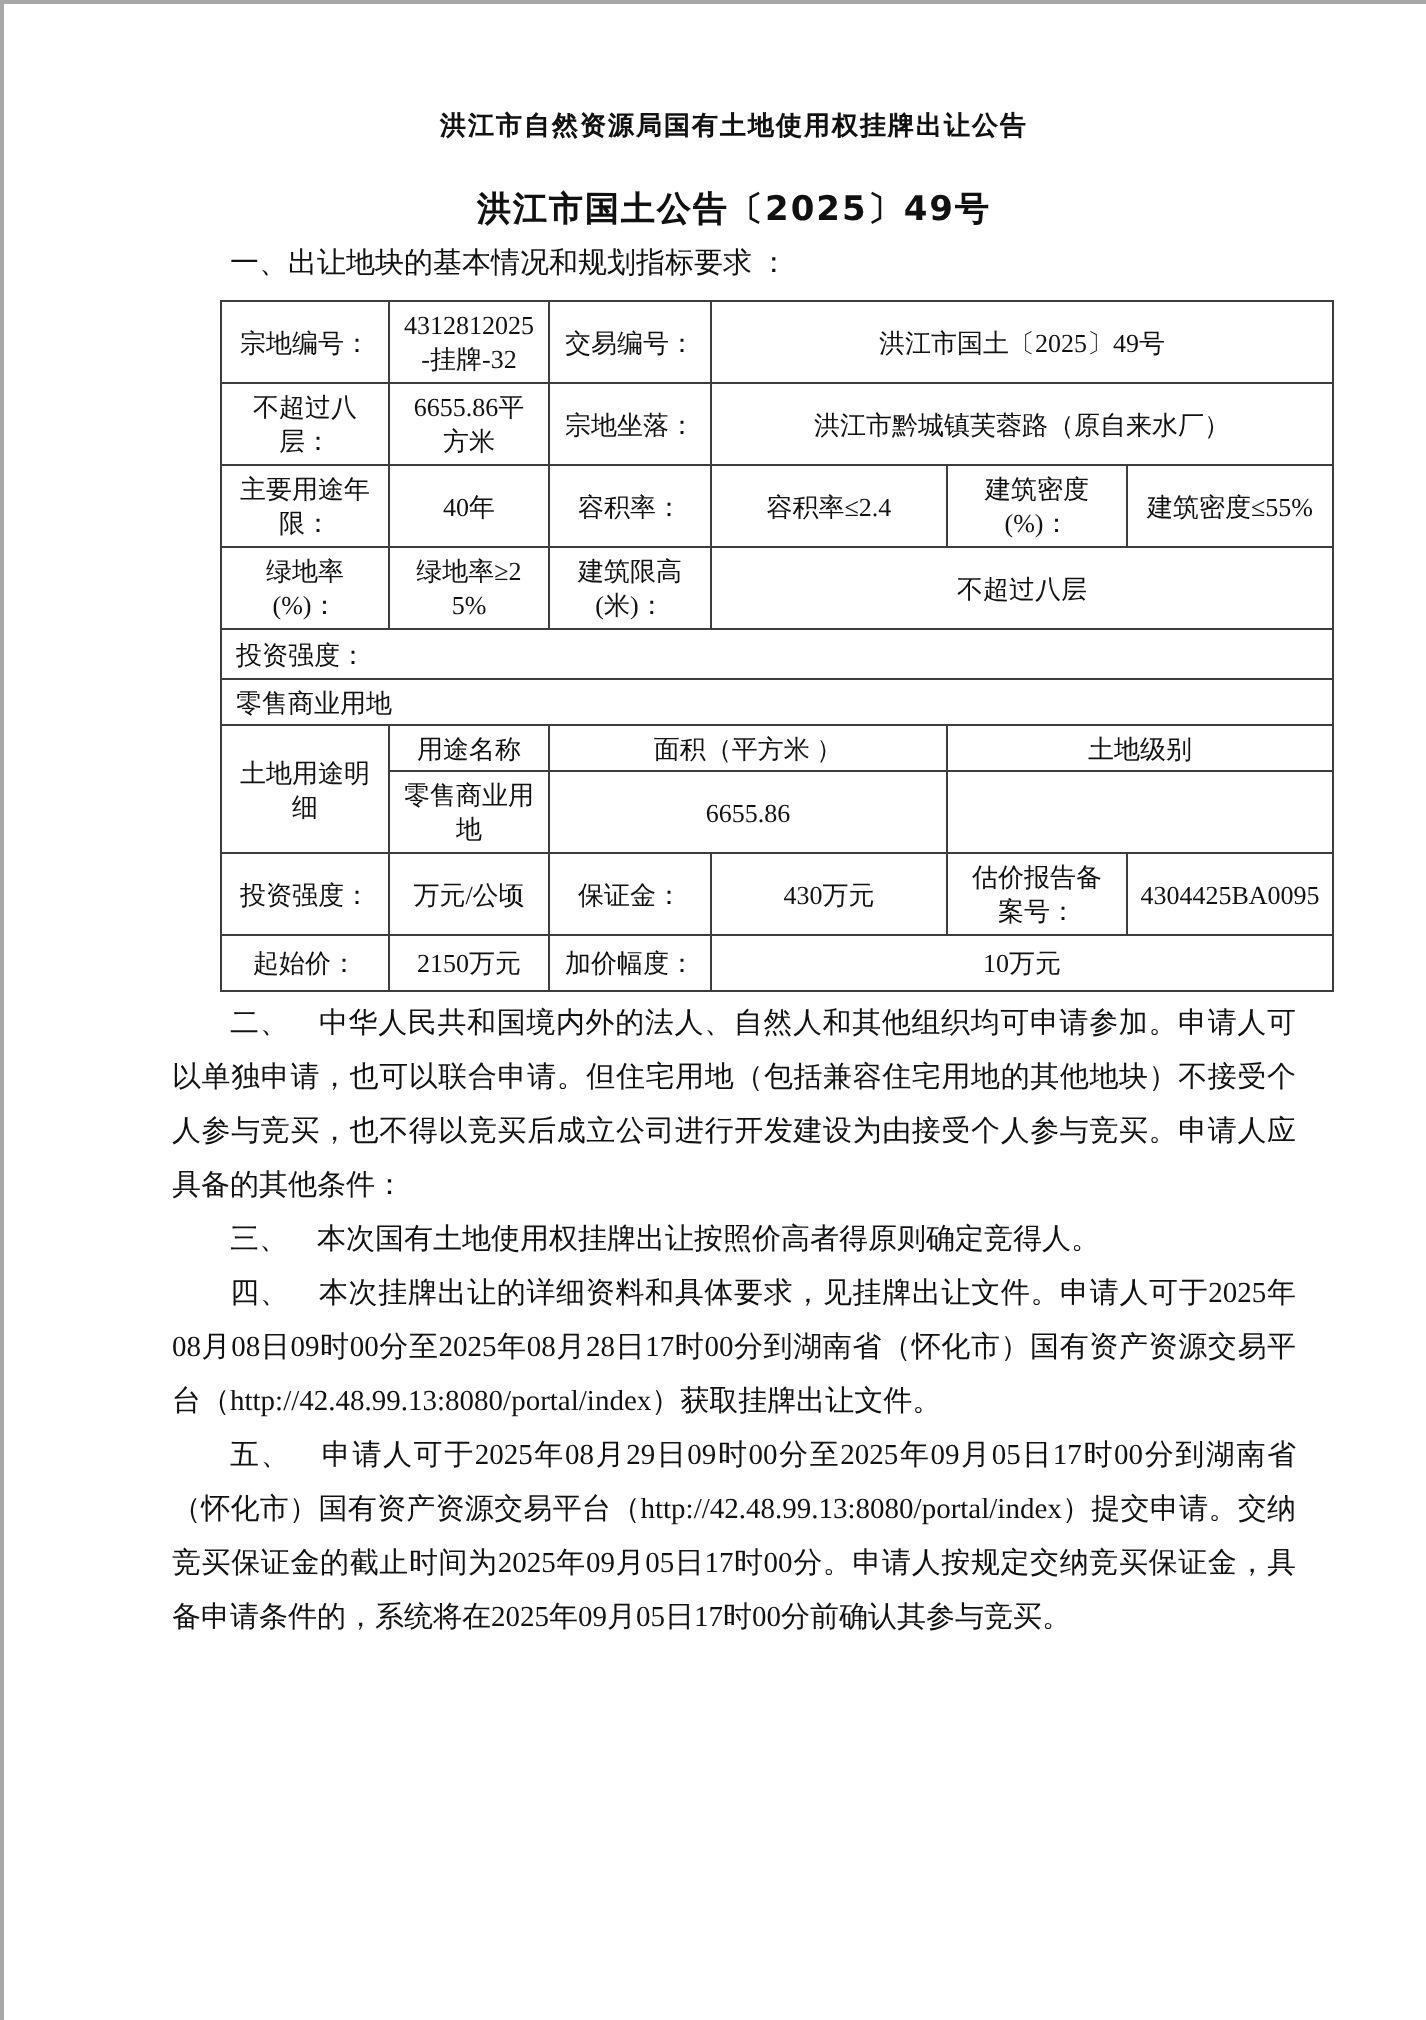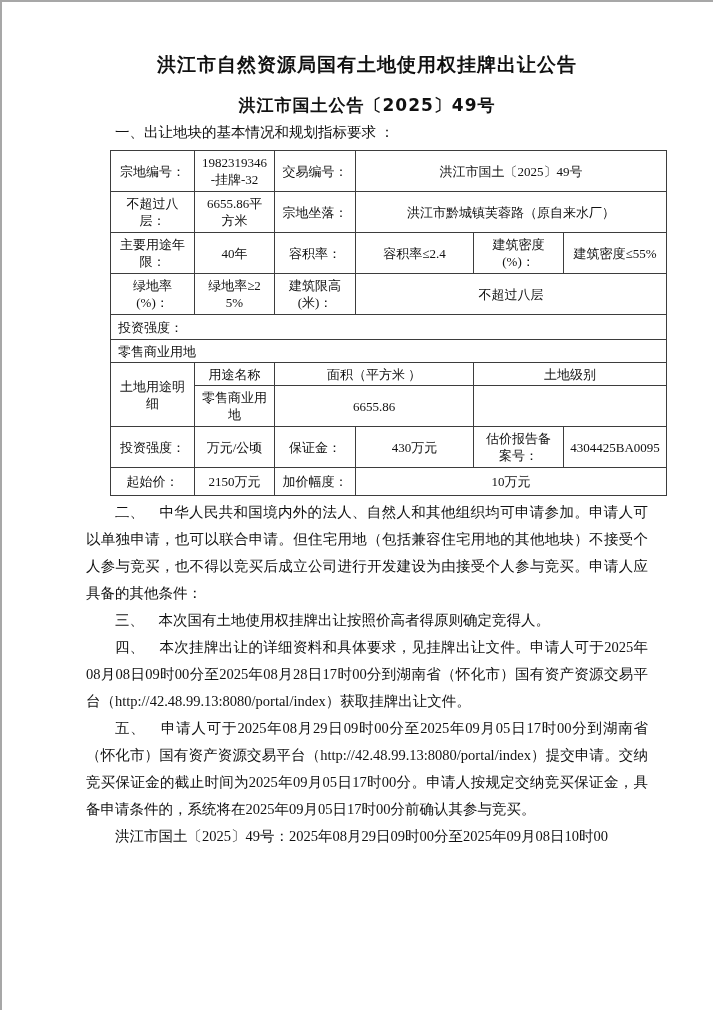--- a/index.html
+++ b/index.html
@@ -15,21 +15,21 @@
     width:713px;height:1010px;
     background:var(--page_bg);
     border-top:2px solid var(--page_edge);
     border-left:2px solid var(--page_edge);
     overflow:hidden;
     color:var(--text);
     font-family:"Liberation Serif","DejaVu Serif",serif;
   }
   .content{padding:48px 65px 0 84px;}
   .doc-title{
-    font-size:19px;font-weight:bold;text-align:center;
+    font-size:13px;font-weight:bold;text-align:center;
     line-height:28px;letter-spacing:1px;
     font-family:"DejaVu Sans","Liberation Sans",sans-serif;
   }
   .doc-number{
     font-size:17px;font-weight:bold;text-align:center;
     line-height:28px;margin-top:13px;letter-spacing:1px;
     font-family:"DejaVu Sans","Liberation Sans",sans-serif;
   }
   .body-text{
     font-size:14.5px;line-height:27px;
@@ -69,21 +69,21 @@
         <col style="width:84px">
           <col style="width:80px">
           <col style="width:81px">
         <col style="width:118px">
           <col style="width:90px">
           <col style="width:103px">
       </colgroup>
       <tbody>
         <tr class="h-lg">
           <td>宗地编号：</td>
-          <td>1982319346-挂牌-32</td>
+          <td>4312812025-挂牌-32</td>
           <td>交易编号：</td>
           <td colspan="3">洪江市国土〔2025〕49号</td>
         </tr>
         <tr class="h-lg">
           <td>不超过八层：</td>
           <td>6655.86平方米</td>
           <td>宗地坐落：</td>
           <td colspan="3">洪江市黔城镇芙蓉路（原自来水厂）</td>
         </tr>
         <tr class="h-lg">
@@ -131,16 +131,15 @@
           <td>加价幅度：</td>
           <td colspan="3">10万元</td>
         </tr>
       </tbody>
     </table>
 
     <p class="body-text after-table">二、　中华人民共和国境内外的法人、自然人和其他组织均可申请参加。申请人可以单独申请，也可以联合申请。但住宅用地（包括兼容住宅用地的其他地块）不接受个人参与竞买，也不得以竞买后成立公司进行开发建设为由接受个人参与竞买。申请人应具备的其他条件：</p>
     <p class="body-text">三、　本次国有土地使用权挂牌出让按照价高者得原则确定竞得人。</p>
     <p class="body-text">四、　本次挂牌出让的详细资料和具体要求，见挂牌出让文件。申请人可于2025年08月08日09时00分至2025年08月28日17时00分到湖南省（怀化市）国有资产资源交易平台（http://42.48.99.13:8080/portal/index）获取挂牌出让文件。</p>
     <p class="body-text">五、　申请人可于2025年08月29日09时00分至2025年09月05日17时00分到湖南省（怀化市）国有资产资源交易平台（http://42.48.99.13:8080/portal/index）提交申请。交纳竞买保证金的截止时间为2025年09月05日17时00分。申请人按规定交纳竞买保证金，具备申请条件的，系统将在2025年09月05日17时00分前确认其参与竞买。</p>
-    <p class="body-text">洪江市国土〔2025〕49号：2025年08月29日09时00分至2025年09月08日10时00</p>
 
   </div>
 </div>
 
 </body></html>

